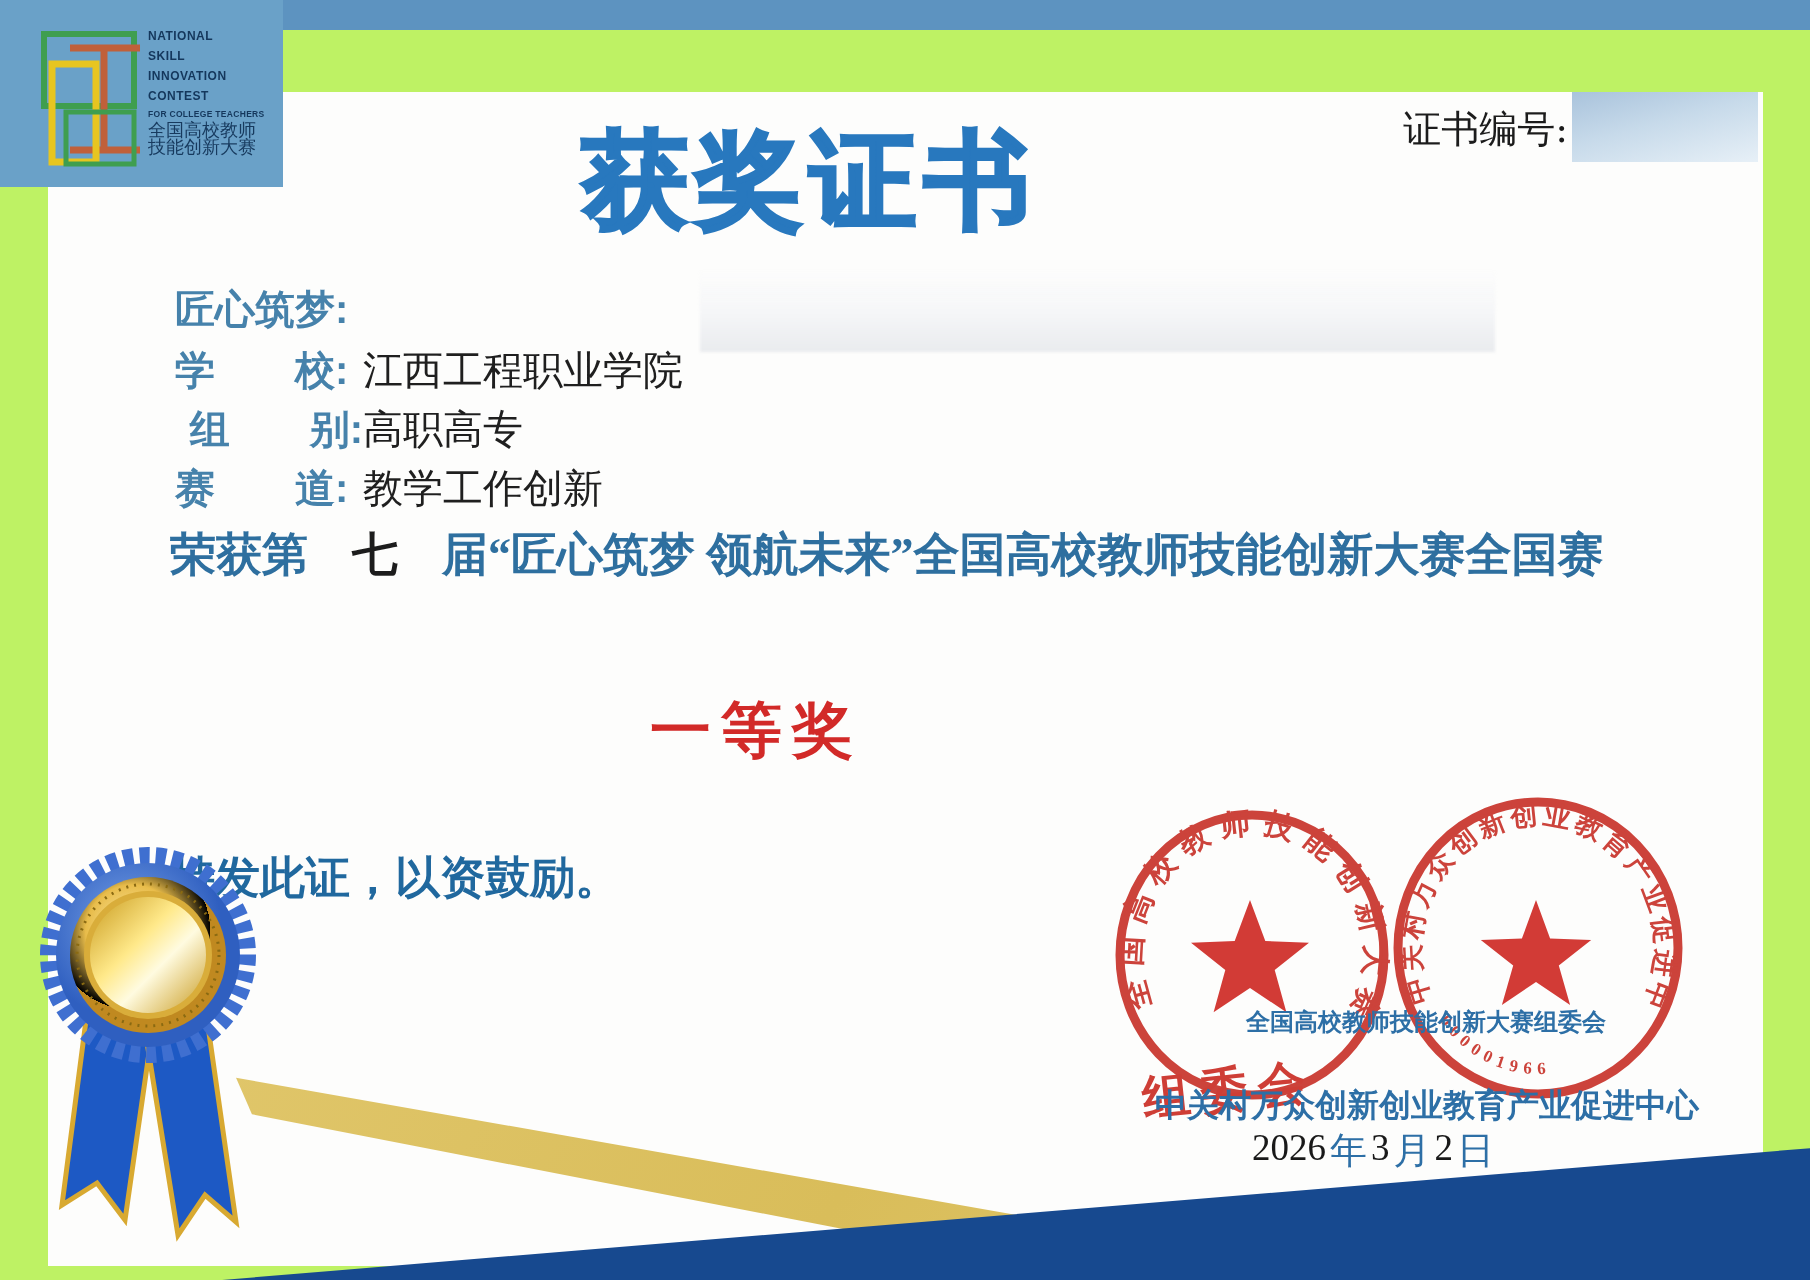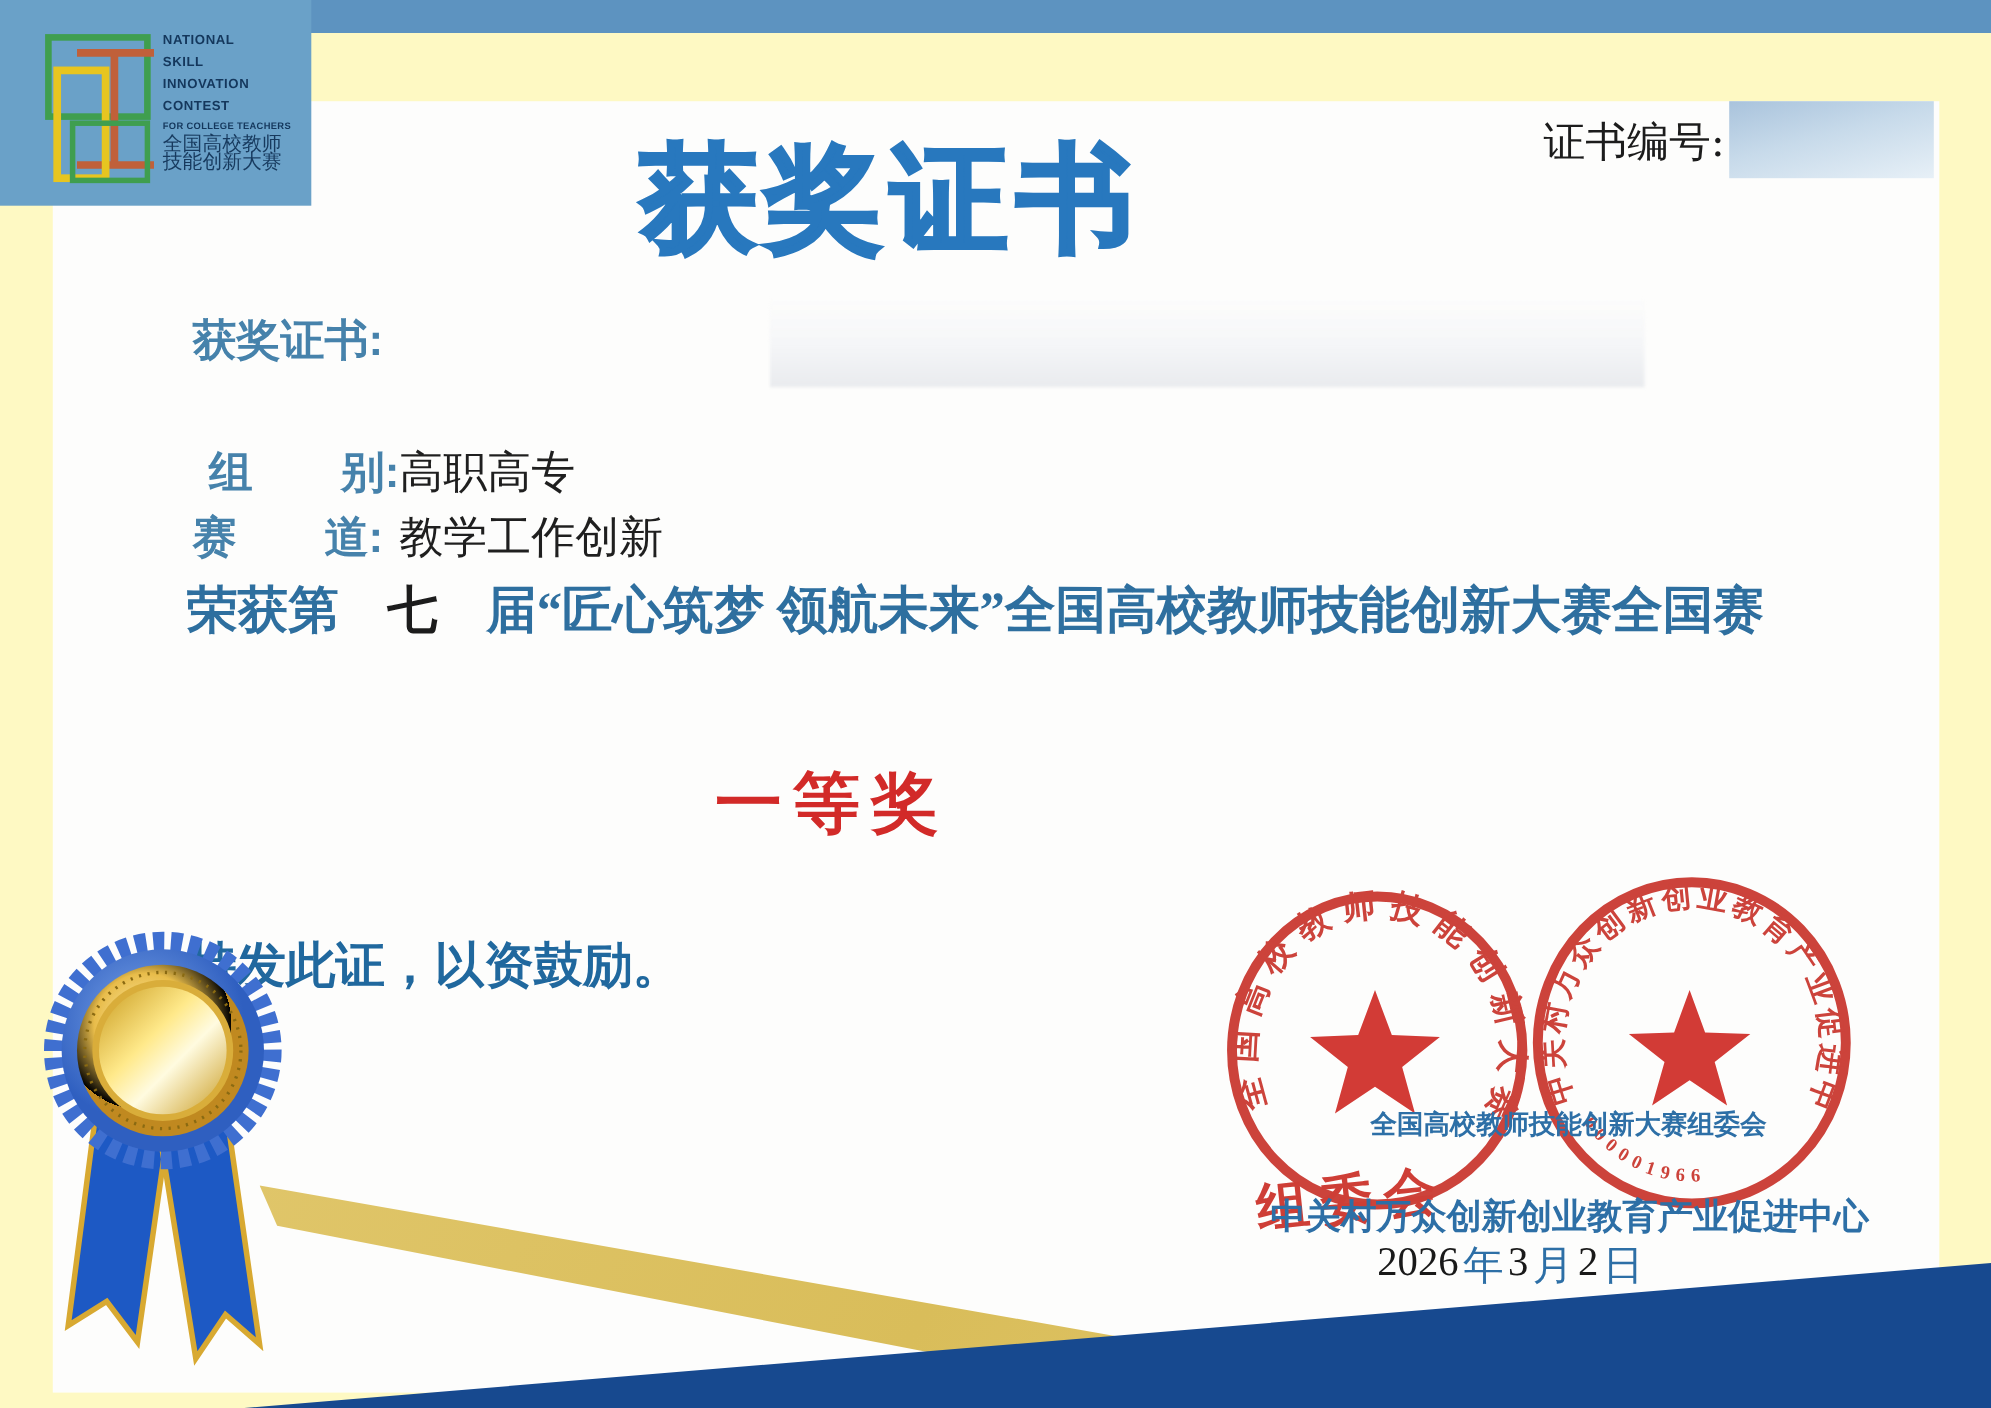--- a/index.html
+++ b/index.html
@@ -1,17 +1,17 @@
 <!DOCTYPE html>
 <html><head>
 <meta charset="utf-8">
 <style>
   html,body{margin:0;padding:0;}
   body{font-family:"Liberation Sans",sans-serif;}
-  .stage{position:relative;width:1810px;height:1280px;overflow:hidden;background:#fef9c3;}
+  .stage{position:relative;width:1810px;height:1280px;overflow:hidden;background:#bef264;}
   .topstrip{position:absolute;left:0;top:0;width:100%;height:30px;background:#5d93c0;}
   .sheet{position:absolute;left:48px;top:92px;width:1715px;height:1174px;background:#fdfdfc;}
   .logo-panel{position:absolute;left:0;top:0;width:283px;height:187px;background:#6aa1c8;}
   .logo-panel svg{position:absolute;left:0;top:0;}
   .logo-text{position:absolute;left:148px;top:26px;width:135px;color:#14375c;}
   .logo-text .en{font-size:12px;font-weight:bold;letter-spacing:.5px;line-height:20px;}
   .logo-text .sub{font-size:8.5px;font-weight:bold;letter-spacing:.3px;line-height:16px;}
   .logo-text .cn{font-size:18px;font-weight:normal;line-height:17px;color:#173a5e;}
   .certno{position:absolute;left:1190px;top:104px;width:378px;text-align:right;
           font-family:"DejaVu Serif",serif;font-size:38px;color:#1c1c1c;}
@@ -79,23 +79,27 @@
       <div class="cn">技能创新大赛</div>
     </div>
   </div>
 
   <div class="certno">证书编号:</div>
   <div class="certno-redact"></div>
 
   <div class="title">获奖证书</div>
 
   <div class="row r1">
-    <div class="lab">获奖证书:</div>
+    <div class="lab">匠心筑梦:</div>
   </div>
   <div class="id-redact"></div>
+  <div class="row r2">
+    <div class="lab">学　　校:</div>
+    <div class="val">江西工程职业学院</div>
+  </div>
   <div class="row r3">
     <div class="lab">组　　别:</div>
     <div class="val">高职高专</div>
   </div>
   <div class="row r4">
     <div class="lab">赛　　道:</div>
     <div class="val">教学工作创新</div>
   </div>
 
   <div class="award">

